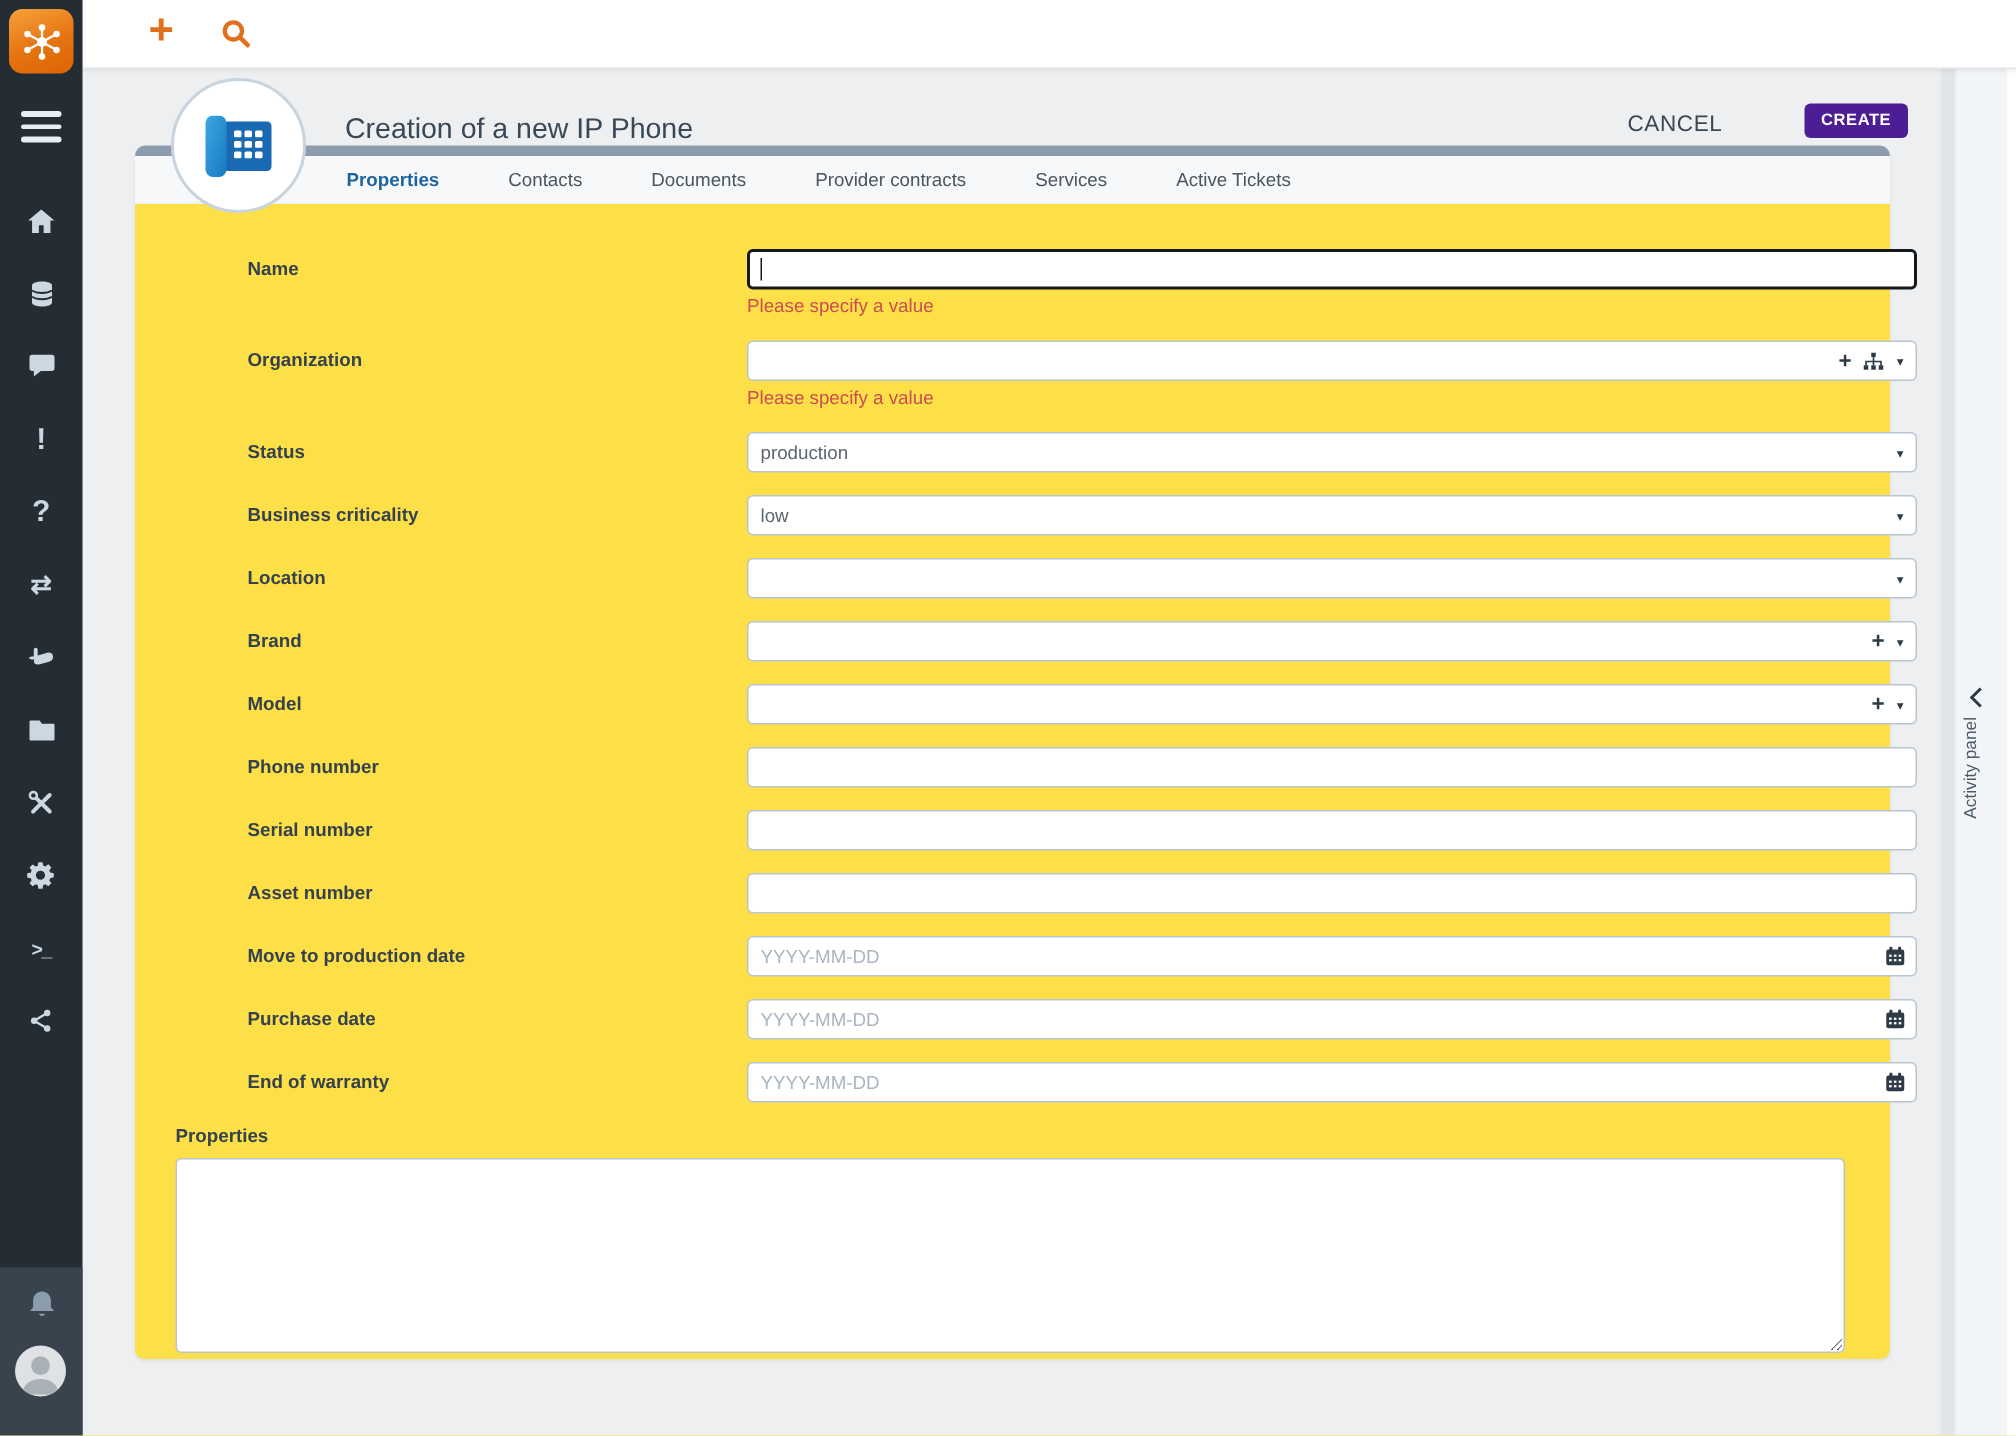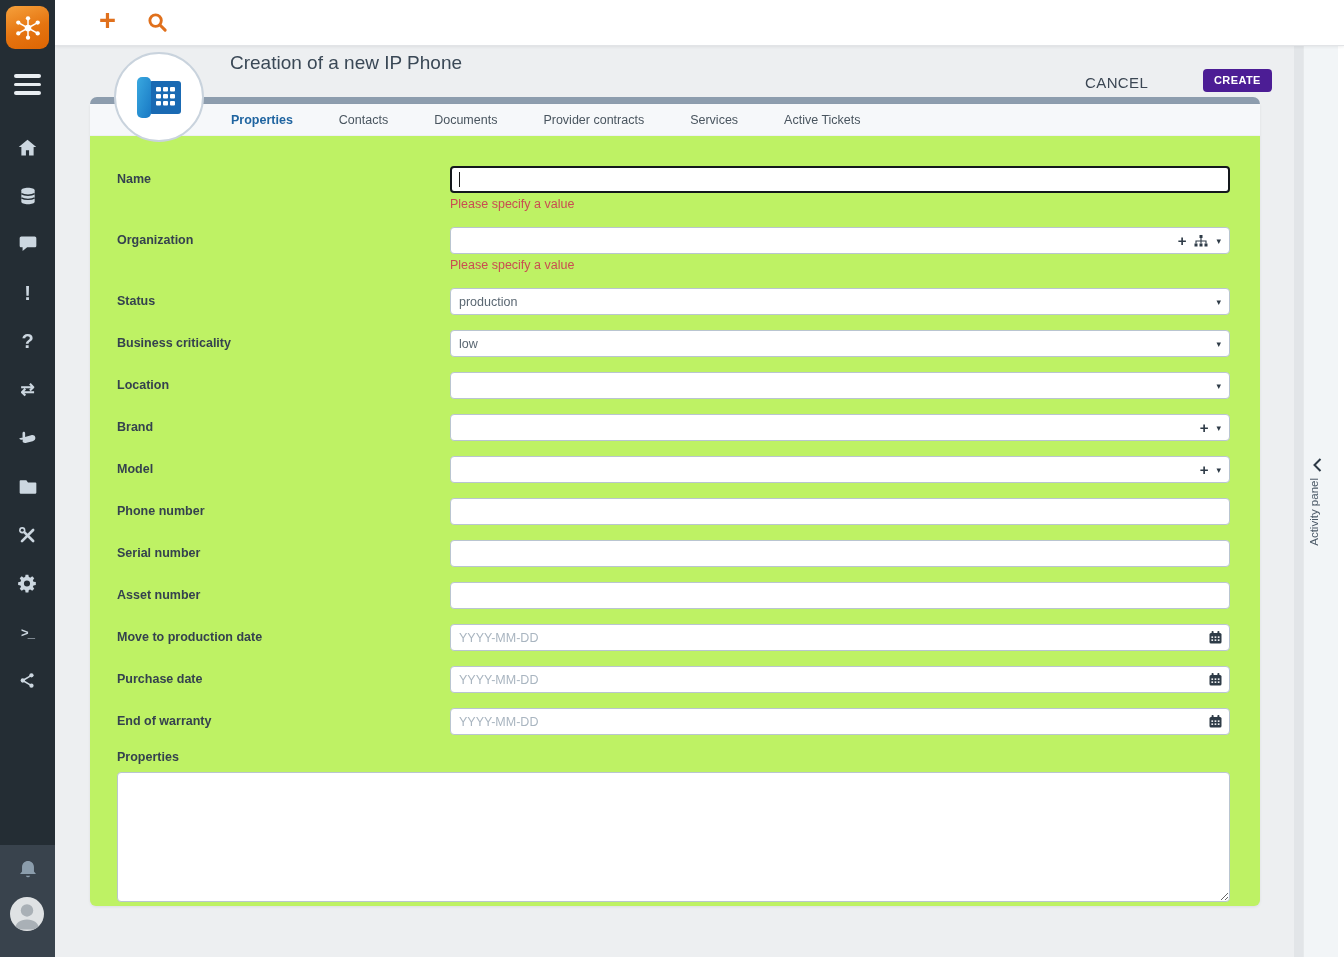--- a/index.html
+++ b/index.html
@@ -30,41 +30,41 @@
   .tb-plus{position:absolute;left:44px;top:4px;font-size:29px;font-weight:bold;color:#e0701c;cursor:pointer;}
   .tb-search{position:absolute;left:92px;top:12px;cursor:pointer;}
   
   .scroll-strip{position:absolute;left:1294px;top:45px;width:9px;height:912px;background:#e2e5e8;}
   .activity{position:absolute;left:1303px;top:45px;width:41px;height:912px;background:#f2f5f7;border-left:1px solid #e6e9eb;box-sizing:border-box;cursor:pointer;}
   .activity-white{position:absolute;right:0;top:0;width:6px;height:100%;background:#ffffff;}
   .chevron{position:absolute;left:8px;top:412px;}
   .vlabel{position:absolute;left:4px;top:433px;writing-mode:vertical-rl;transform:rotate(180deg);
           font-size:11.5px;color:#4c5a68;white-space:nowrap;}
   
-  .page-title{position:absolute;left:230px;top:52px;font-size:19px;color:#3a4856;z-index:5;}
+  .page-title{position:absolute;left:230px;top:76px;font-size:19px;color:#3a4856;z-index:5;}
   .btn-cancel{position:absolute;left:1085px;top:74px;font-size:15px;font-weight:normal;color:#3c4754;
               letter-spacing:.4px;cursor:pointer;z-index:5;}
   .btn-create{position:absolute;left:1203px;top:69px;height:23px;line-height:23px;padding:0 11px;
               background:#4c1d95;color:#ffffff;font-size:11px;font-weight:bold;border-radius:4px;
               letter-spacing:.4px;cursor:pointer;z-index:5;}
   .card-topbar{position:absolute;left:90px;top:97px;width:1170px;height:7px;background:#8d9dae;
                border-radius:8px 8px 0 0;z-index:2;}
-  .card{position:absolute;left:90px;top:104px;width:1170px;height:802px;background:#bef264;
+  .card{position:absolute;left:90px;top:104px;width:1170px;height:802px;background:#fde047;
         border-radius:0 0 6px 6px;box-shadow:0 1px 3px rgba(0,0,0,.07);z-index:2;}
   .medallion{position:absolute;left:114px;top:52px;width:86px;height:86px;border-radius:50%;
              background:#ffffff;border:2px solid #c9d3dd;display:flex;align-items:center;justify-content:center;z-index:6;}
   
   .tabs{height:31px;background:#f6f8fa;display:flex;gap:46px;padding-left:141px;align-items:center;
         border-bottom:1px solid #eef1f3;border-radius:0;}
   .tab{font-size:12.5px;color:#49555f;cursor:pointer;white-space:nowrap;}
   .tab.active{color:#1f64a0;font-weight:bold;}
   
   .form{padding:30px 30px 0 27px;}
   .row{display:flex;margin-bottom:15px;}
-  .row-label{width:333px;flex:none;padding-top:6px;font-size:12.5px;font-weight:bold;color:#35424e;}
+  .row-label{width:333px;flex:none;padding-top:6px;font-size:12.5px;font-weight:bold;color:#35424e;margin-left:48px;}
   .fwrap{width:780px;flex:none;position:relative;}
   .ctl{box-sizing:border-box;width:100%;height:27px;border:1px solid #b9c5d0;border-radius:4px;
        background:#fff;display:flex;align-items:center;padding:0 8px;font-size:12.5px;color:#4a5763;}
   input.ctl{display:block;font-family:inherit;}
   .ctl.focused{border:2px solid #14181c;}
   .cursor{position:absolute;left:9px;top:6px;width:1px;height:15px;background:#1a1a1a;}
   .err{margin-top:3px;font-size:12.5px;color:#c94d51;line-height:16px;}
   .ficons{margin-left:auto;display:flex;align-items:center;gap:8px;color:#2e3b47;}
   .ficons-abs{position:absolute;right:8px;top:0;height:27px;display:flex;align-items:center;gap:8px;color:#2e3b47;}
   .plus-ic{font-size:15px;font-weight:bold;line-height:1;color:#2e3b47;cursor:pointer;}

